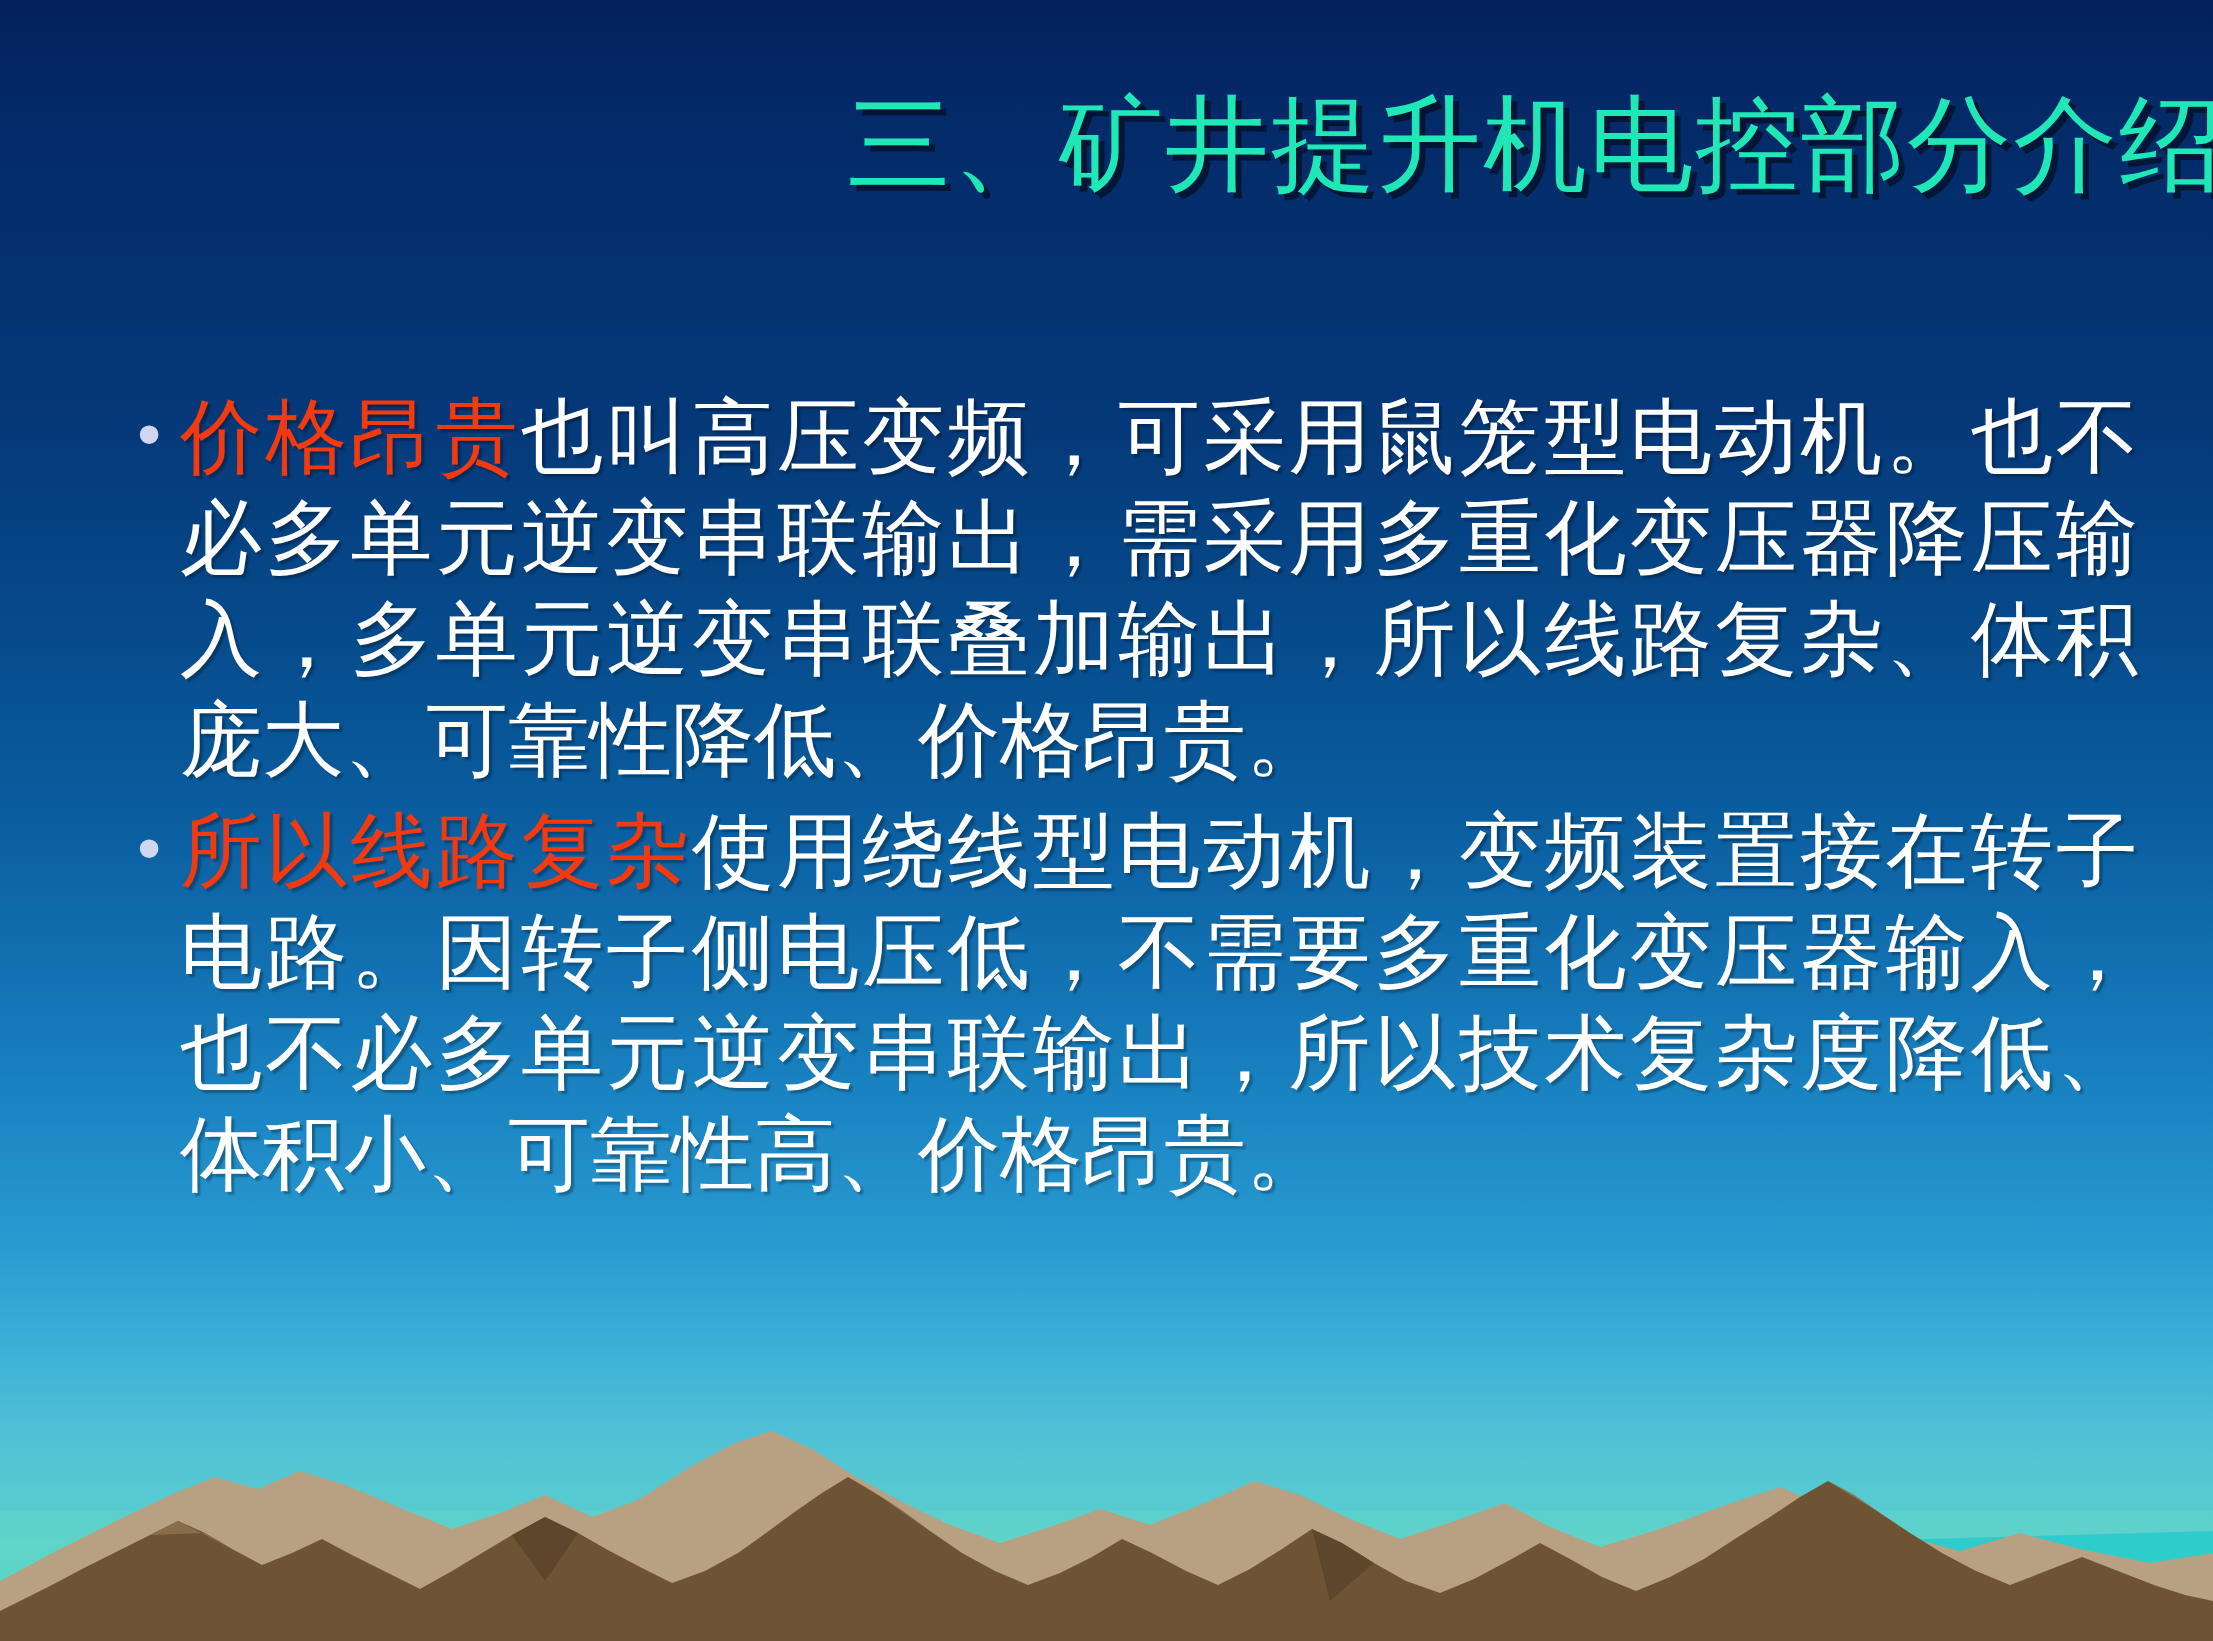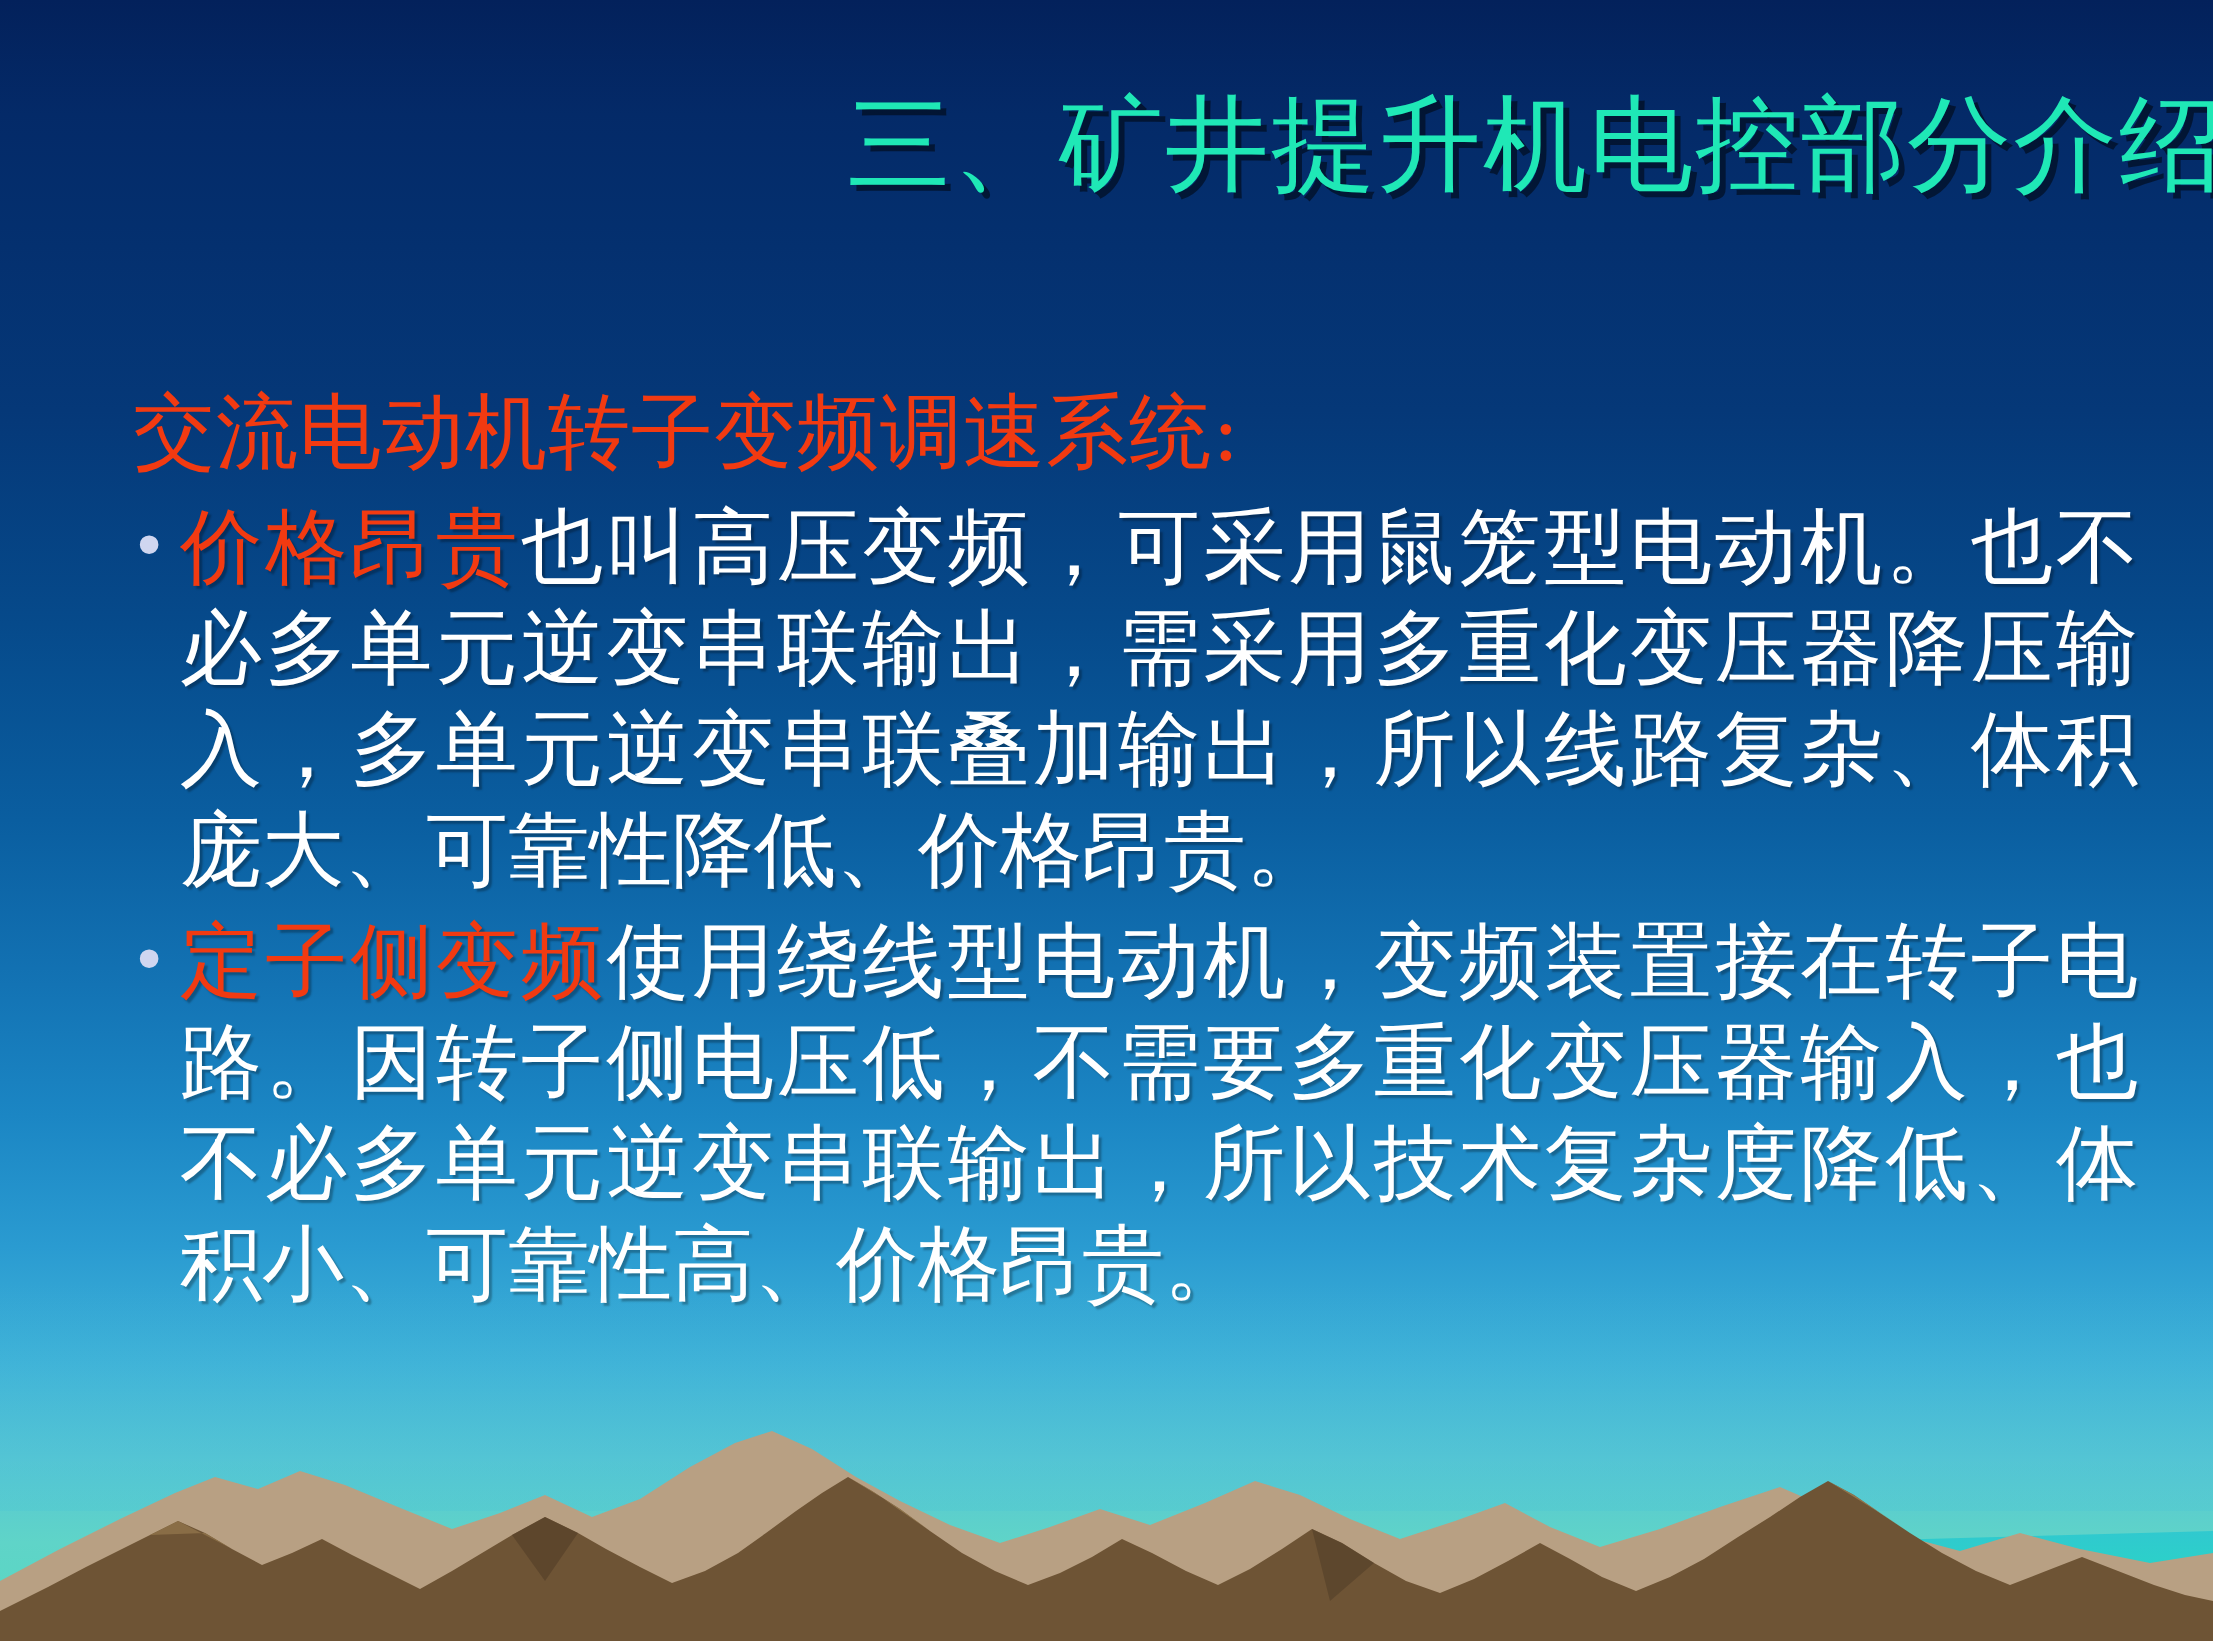--- a/index.html
+++ b/index.html
@@ -151,26 +151,25 @@
     <path fill="#9a7e52" opacity="0.8" d="M848,196 L872,210 L930,250 L900,228 Z"></path>
     <path fill="#9a7e52" opacity="0.8" d="M1828,200 L1854,214 L1910,252 L1880,232 Z"></path>
     <path fill="#55402a" opacity="0.7" d="M512,254 L545,236 L578,252 L545,300 Z"></path>
     <path fill="#55402a" opacity="0.65" d="M1312,248 L1342,262 L1374,282 L1330,320 Z"></path>
   </svg>
 
   <div class="title">三、矿井提升机电控部分介绍</div>
 
   <div class="body-block">
 
-    <div class="subhead">交流电动机转子变频调速系统:</div>
 
     <div class="bullet">
       <div class="bullet-marker">•</div>
       <div class="bullet-text"><span class="hl">价格昂贵</span><span>也叫高压变频，可采用鼠笼型电动机。也不必多单元逆变串联输出，需采用多重化变压器降压输入，多单元逆变串联叠加输出，所以线路复杂、体积庞大、可靠性降低、价格昂贵。</span></div>
     </div>
 
     <div class="bullet">
       <div class="bullet-marker">•</div>
-      <div class="bullet-text"><span class="hl">定子侧变频</span><span>使用绕线型电动机，变频装置接在转子电路。因转子侧电压低，不需要多重化变压器输入，也不必多单元逆变串联输出，所以技术复杂度降低、体积小、可靠性高、价格昂贵。</span></div>
+      <div class="bullet-text"><span class="hl">所以线路复杂</span><span>使用绕线型电动机，变频装置接在转子电路。因转子侧电压低，不需要多重化变压器输入，也不必多单元逆变串联输出，所以技术复杂度降低、体积小、可靠性高、价格昂贵。</span></div>
     </div>
 
   </div>
 </div>
 
 </body></html>

